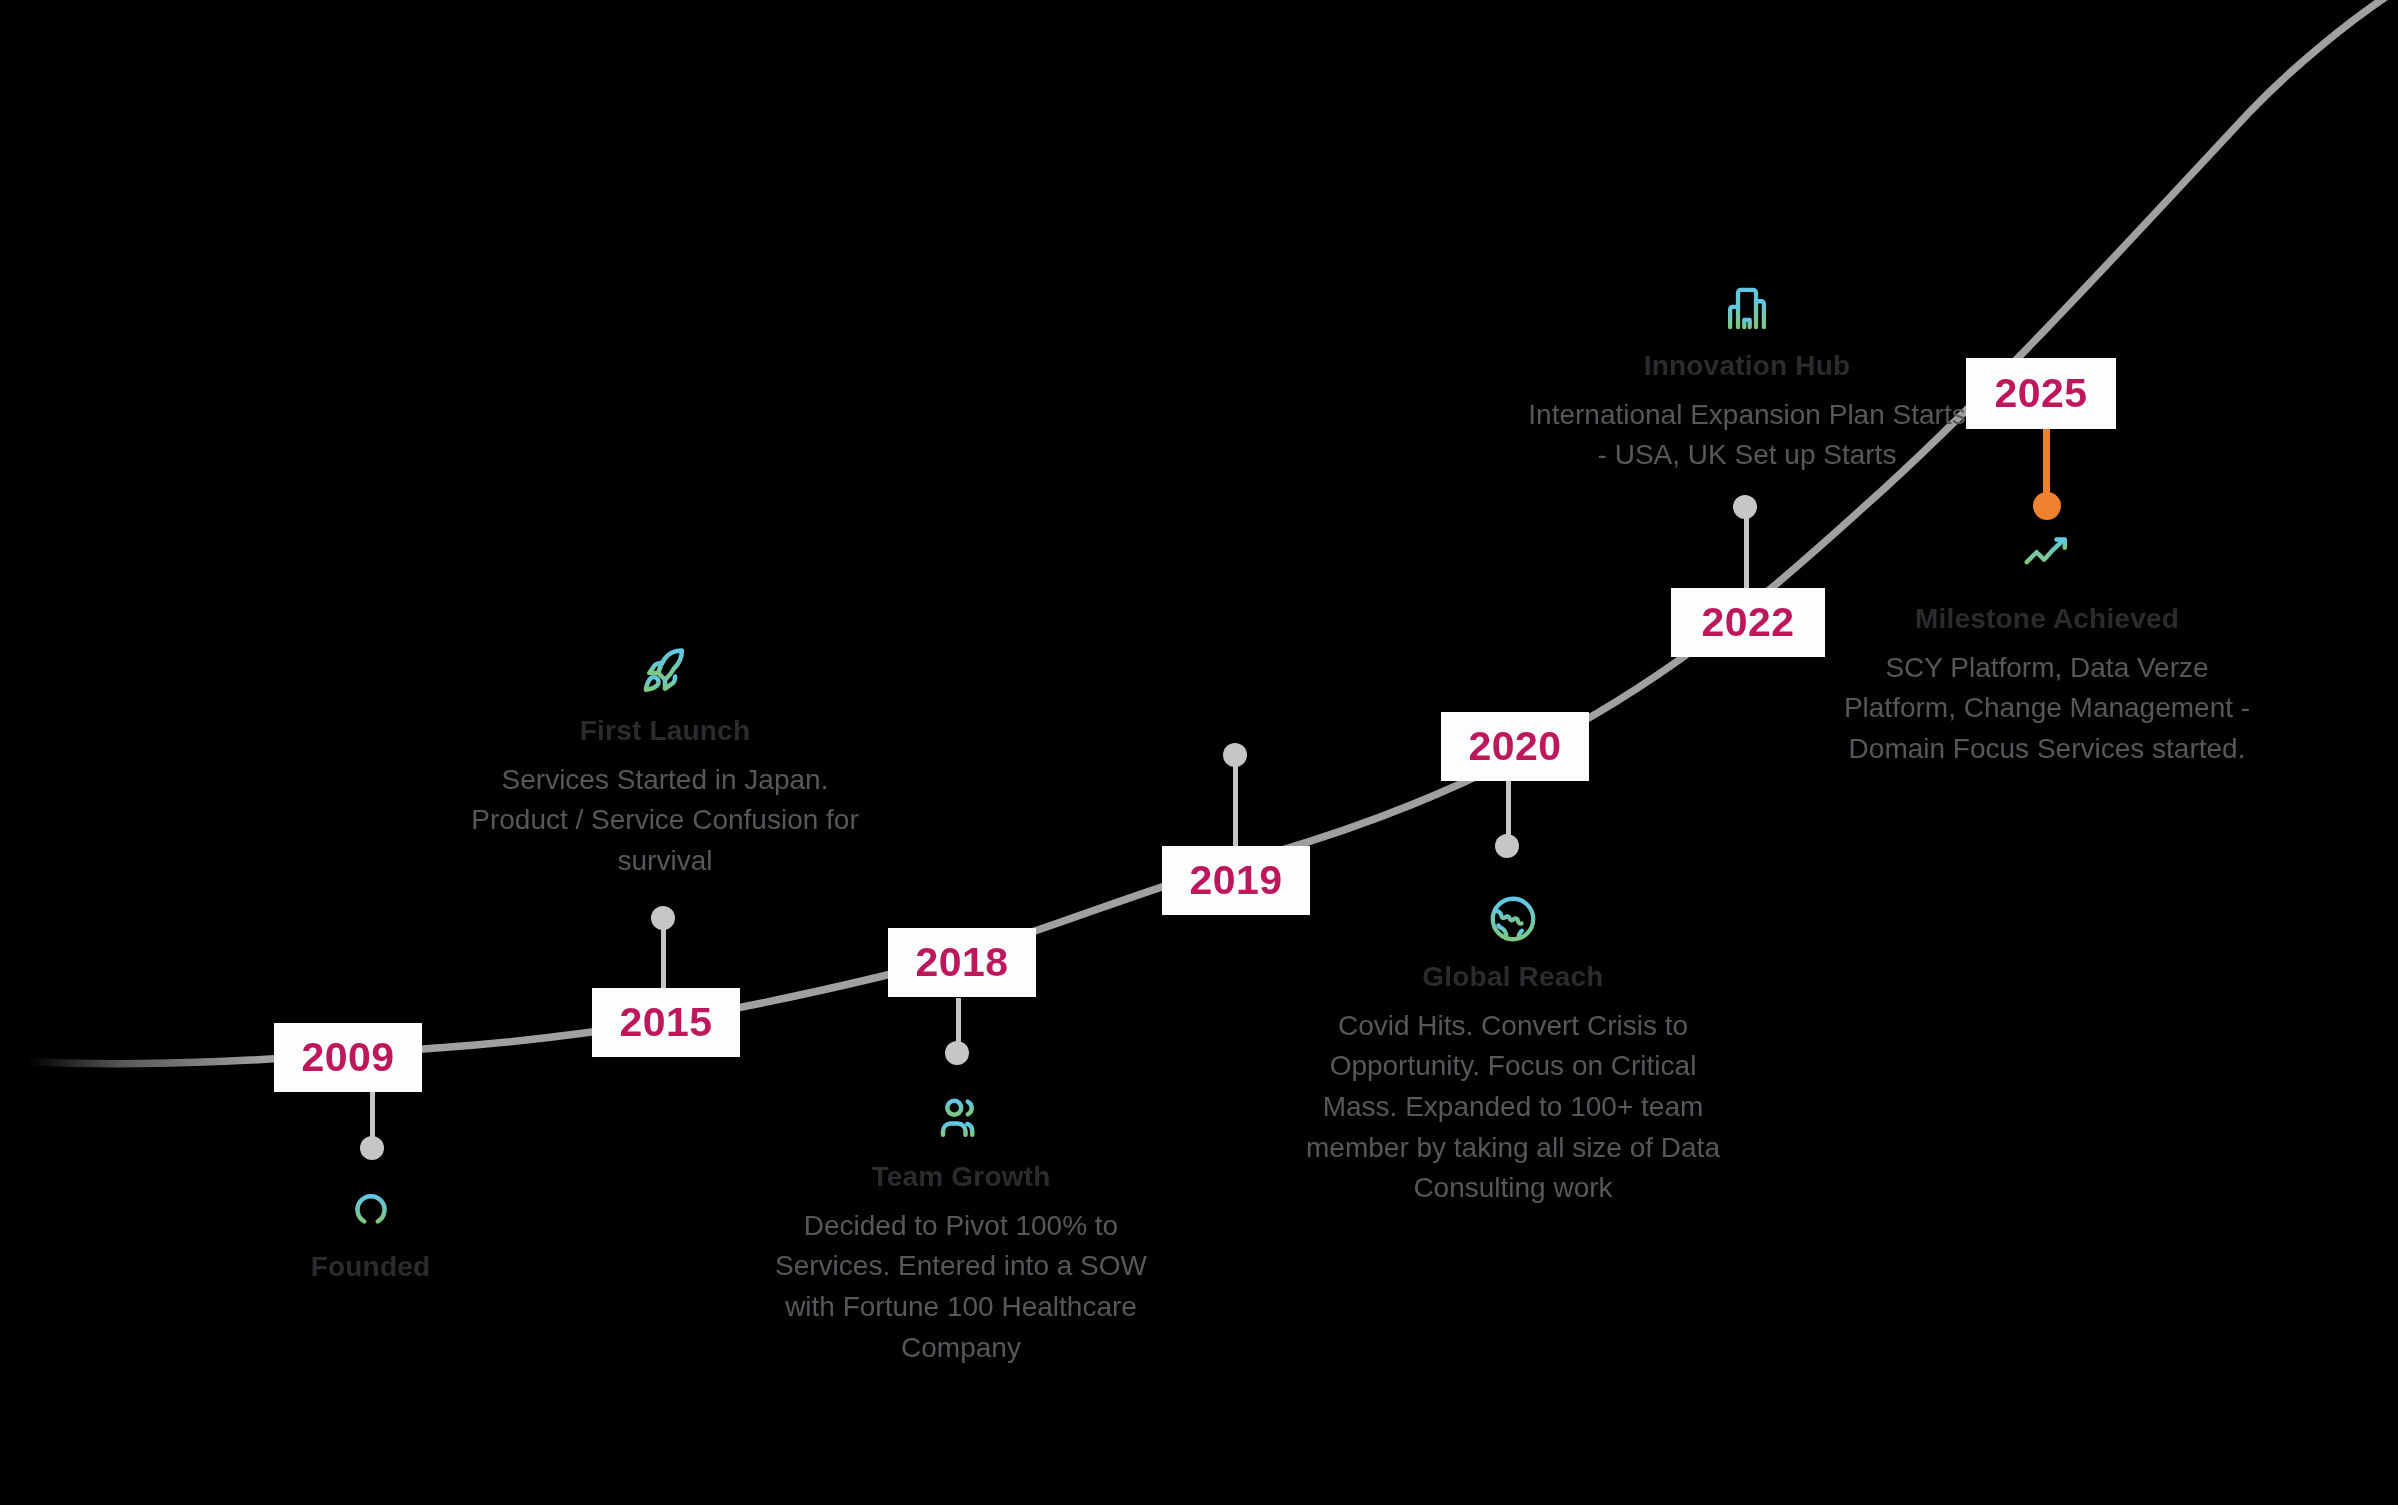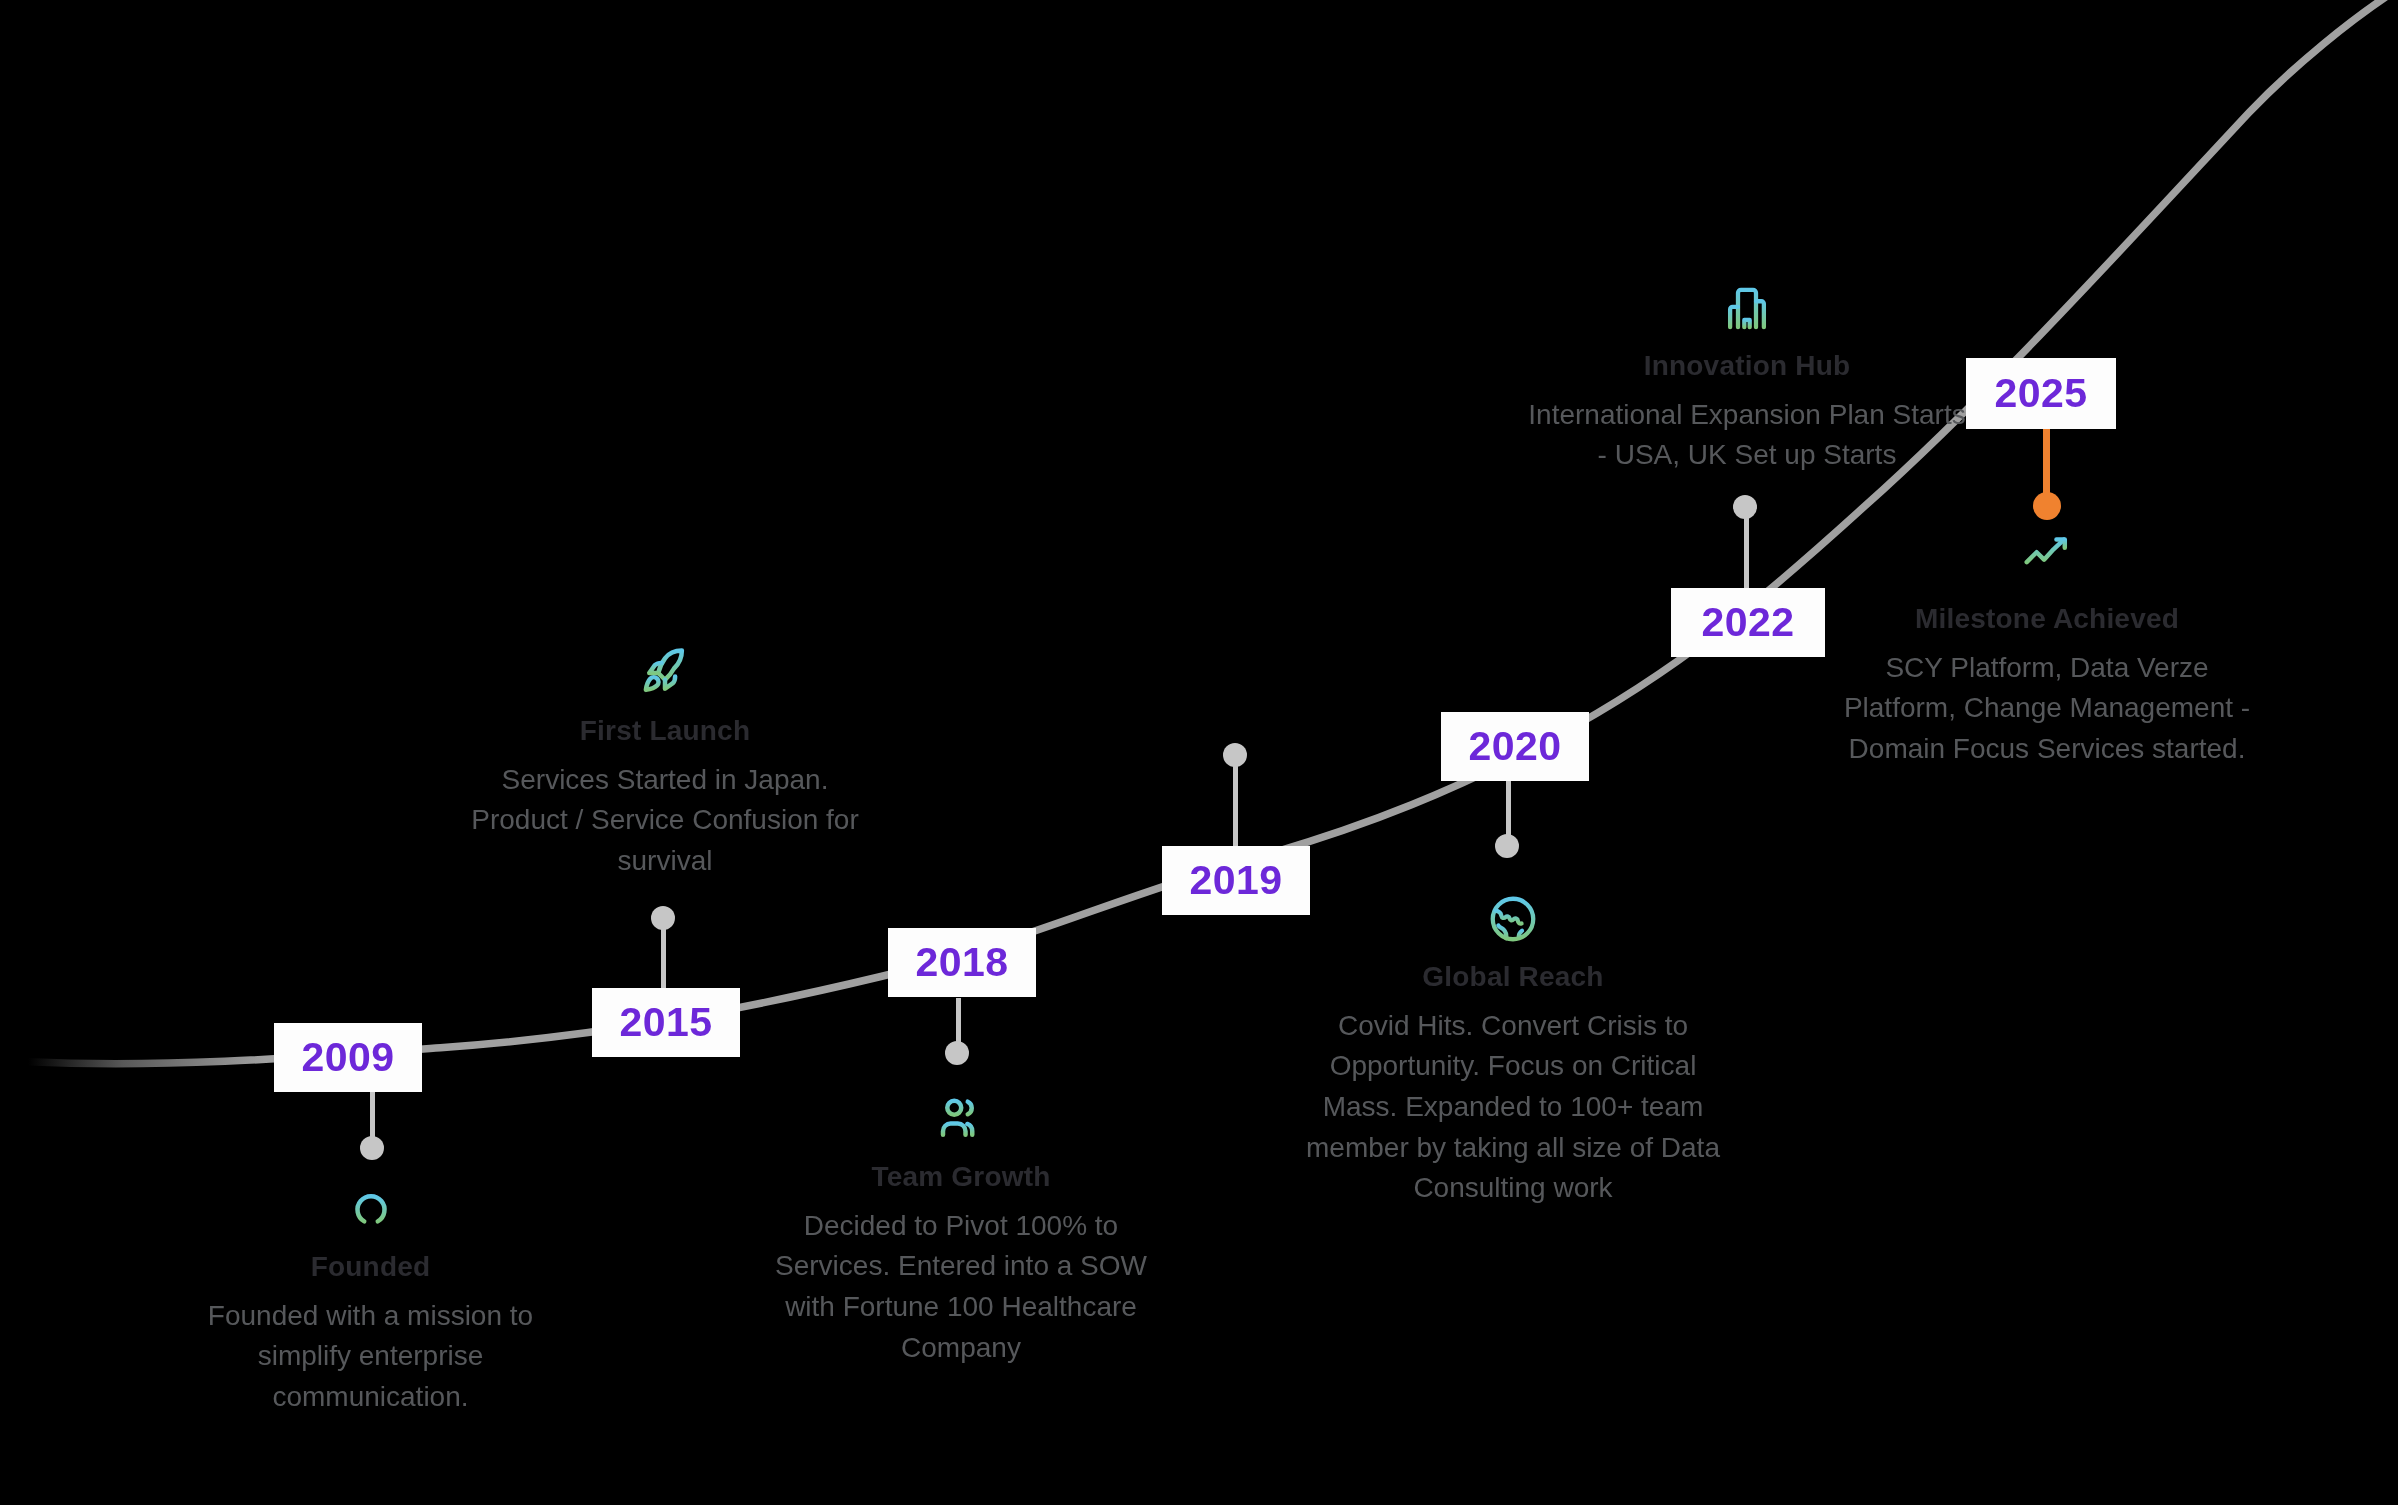--- a/index.html
+++ b/index.html
@@ -31,21 +31,21 @@
   
   .year-box {
     position: absolute;
     background: #FDFDFD;
     display: flex;
     align-items: center;
     justify-content: center;
     z-index: 6;
   }
   .year-box .year-label {
-    color: #6d28d9;
+    color: #be185d;
     font-weight: 700;
     font-size: 41px;
     letter-spacing: 0.5px;
     line-height: 1;
   }
 
   
   .stem {
     position: absolute;
     width: 4.7px;
@@ -128,21 +128,20 @@
   <div class="dot" style="left:360px; top:1136px;"></div>
   <div class="milestone" style="left:169px; top:1182px; width:403px;">
     <span class="icon-wrap">
       <svg viewBox="0 0 24 24" fill="none" stroke="url(#iconGrad)" stroke-width="2" stroke-linecap="round" stroke-linejoin="round">
         <path d="M9 17.5a6 6 0 1 1 6 0"></path>
         <line x1="9.2" y1="17.6" x2="14.8" y2="17.6"></line>
         <line x1="10.2" y1="20.6" x2="13.8" y2="20.6"></line>
       </svg>
     </span>
     <p class="m-title">Founded</p>
-    <p class="m-desc">Founded with a mission to simplify enterprise communication.</p>
   </div>
 
   <div class="year-box" style="left:592px; top:988px; width:148px; height:69px;">
     <span class="year-label">2015</span>
   </div>
   <div class="stem" style="left:661px; top:926px; height:64px;"></div>
   <div class="dot" style="left:651px; top:906px;"></div>
   <div class="milestone" style="left:459px; top:646px; width:412px;">
     <span class="icon-wrap">
       <svg viewBox="0 0 24 24" fill="none" stroke="url(#iconGrad)" stroke-width="2" stroke-linecap="round" stroke-linejoin="round">

